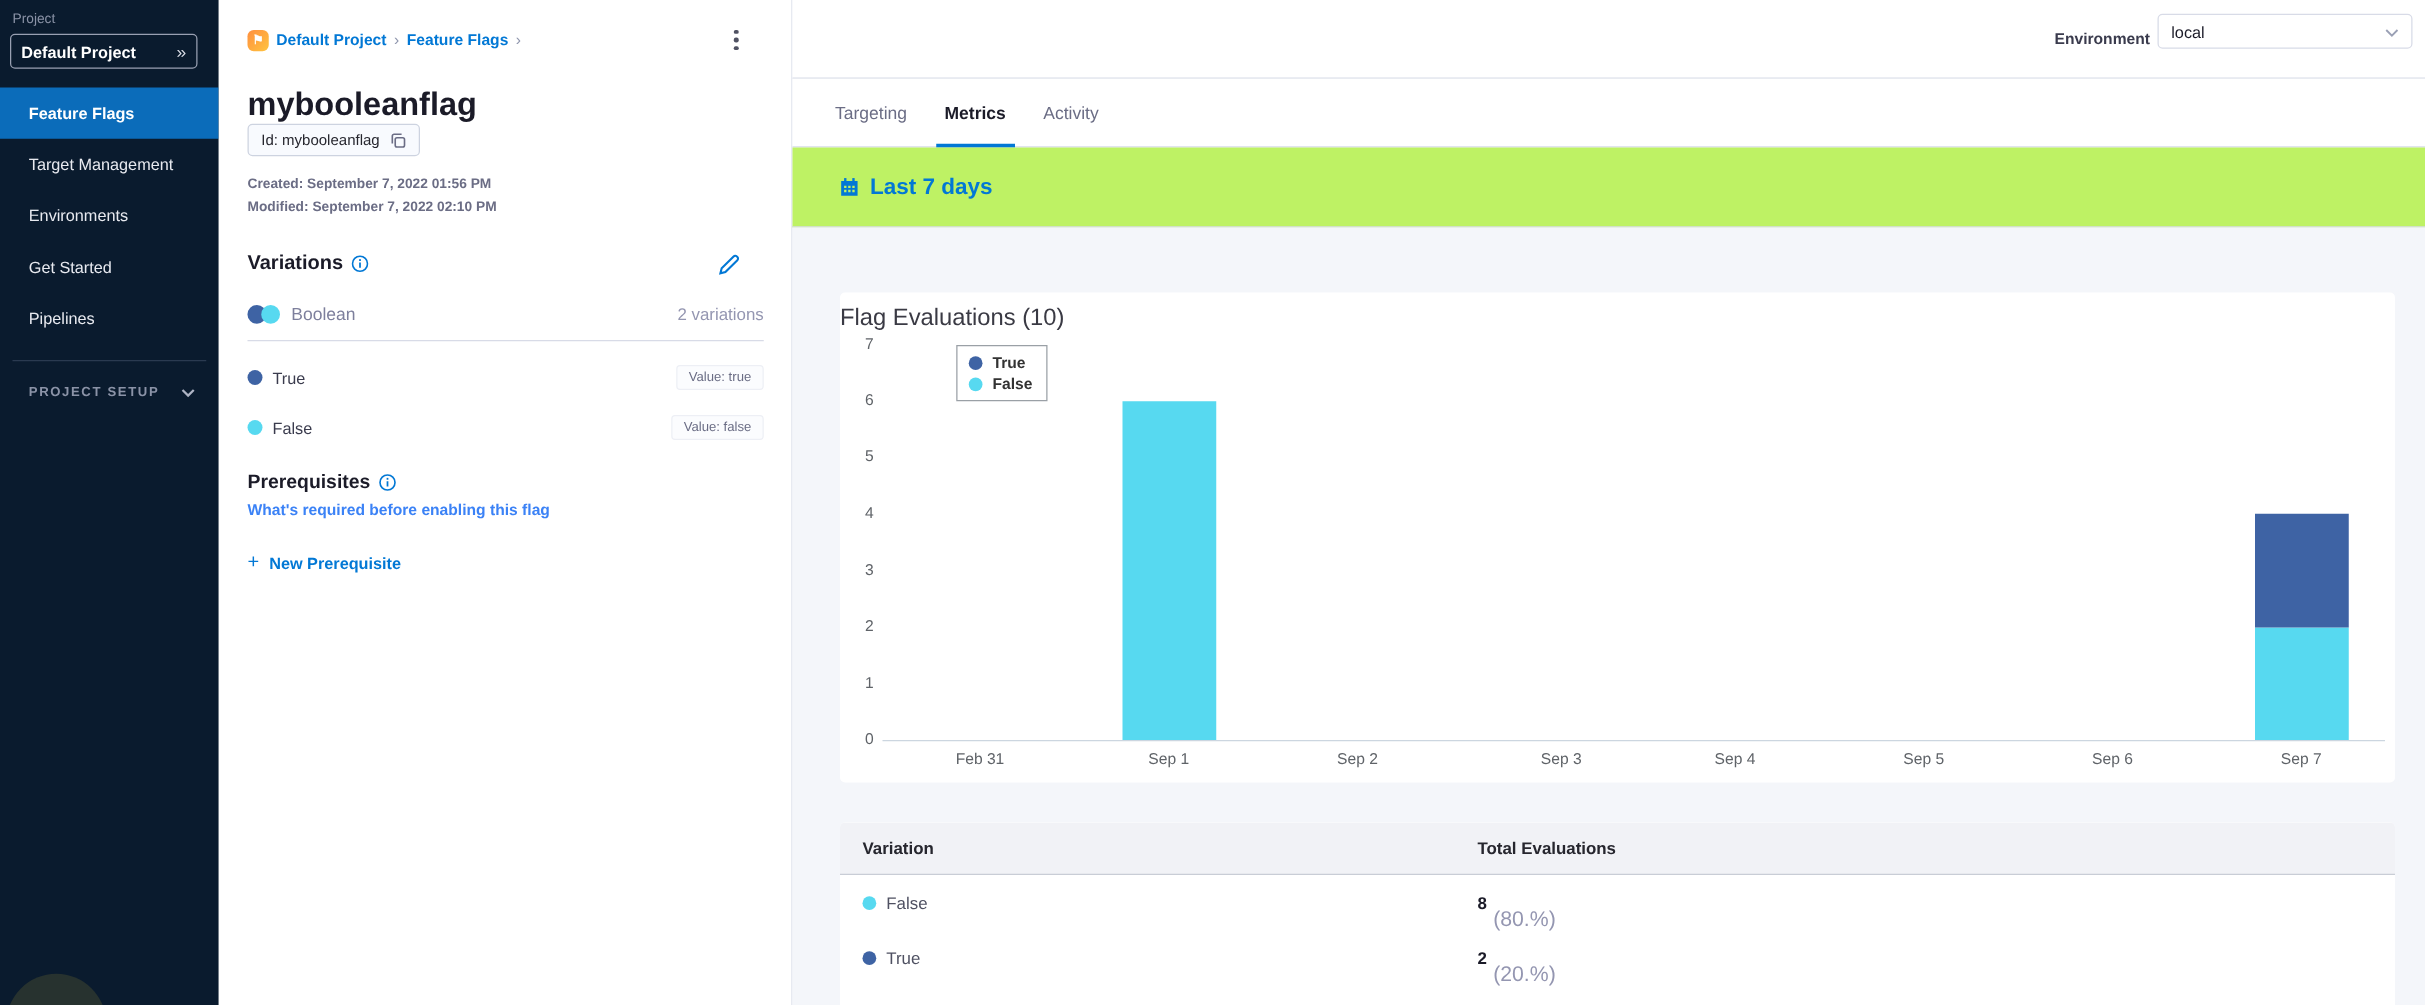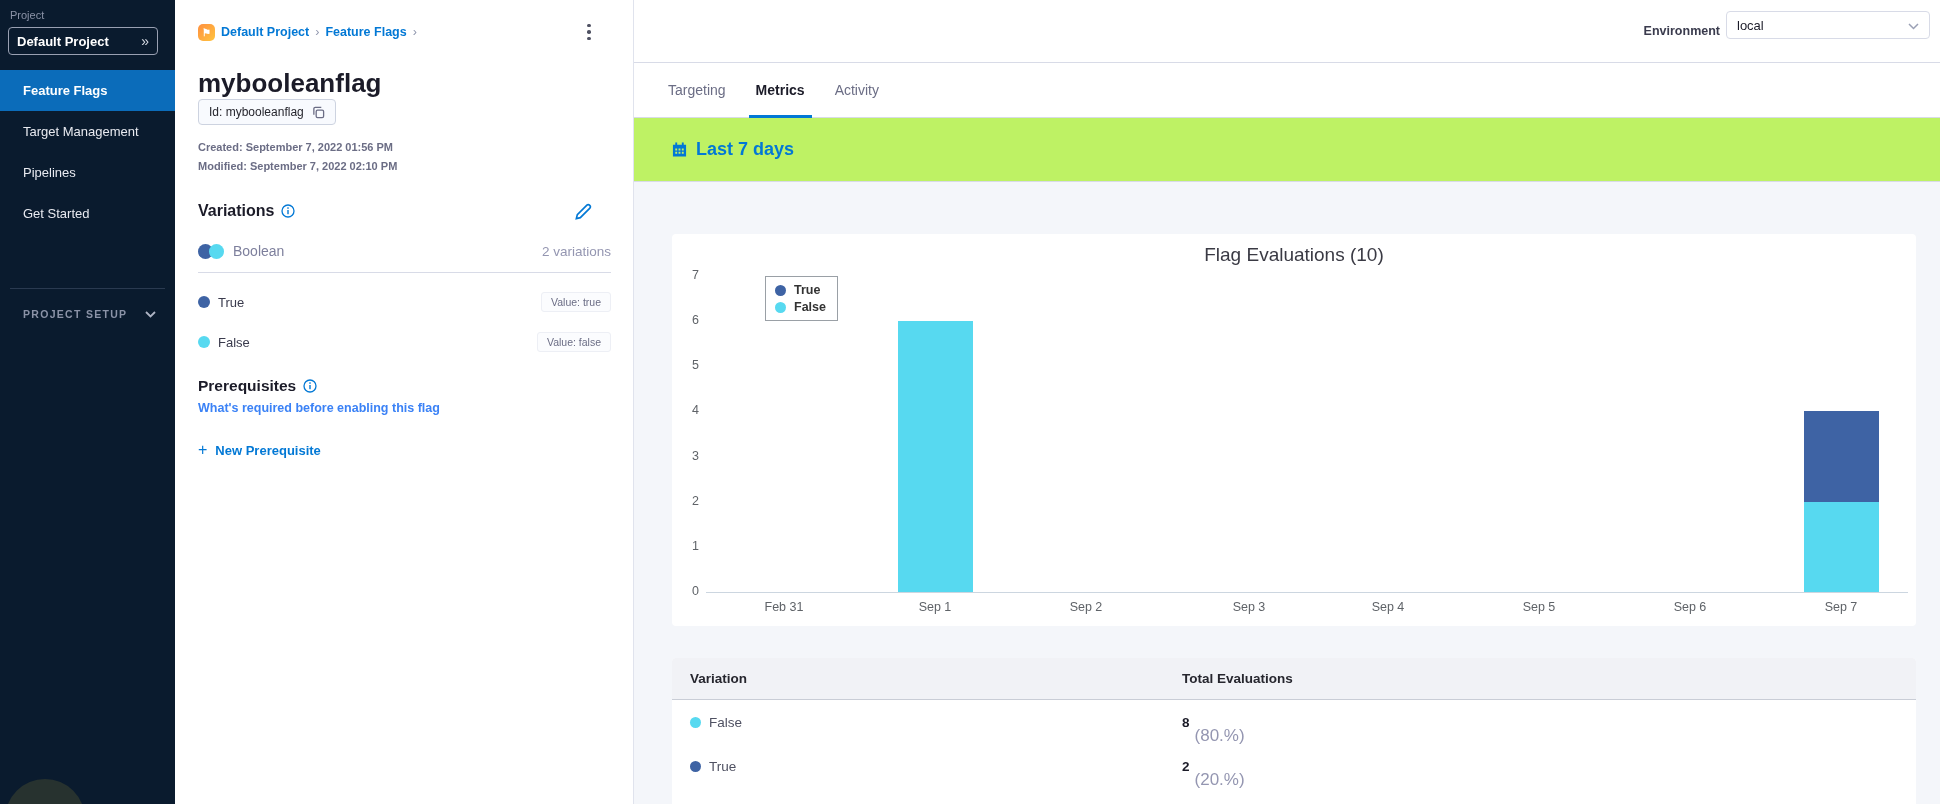--- a/index.html
+++ b/index.html
@@ -66,21 +66,21 @@
   .tabs { position:absolute; left:34px; top:0; height:55px; display:flex; gap:30px; }
   .tab { height:55px; line-height:55px; font-size:14px; color:#6b6d85; font-weight:500; position:relative; cursor:pointer; }
   .tab.active { color:#1b1b28; font-weight:700; }
   .tab.active::after { content:""; position:absolute; left:-7px; right:-7px; bottom:0; height:3px; background:#0278d5; }
   .range-row { position:absolute; left:0; top:118px; width:1306px; height:64px; background:#bef264; border-bottom:1px solid #d8dbe7;
     display:flex; align-items:center; padding-left:38px; gap:9px; color:#0278d5; font-size:18px; font-weight:700; }
   .content { position:absolute; left:0; top:182px; width:1306px; height:622px; background:#f4f6fa; }
 
   
   .chart-card { position:absolute; left:38px; top:52px; width:1244px; height:392px; background:#fff; border-radius:4px; }
-  .chart-title { position:absolute; left:0; top:10px; width:1244px; text-align:center; font-size:19px; color:#3a3a44; }
+  .chart-title { position:absolute; left:0; top:10px; width:1244px; font-size:19px; color:#3a3a44; }
   .legend { position:absolute; left:93px; top:42px; border:1px solid #9aa0a6; background:#fff; padding:6px 11px 6px 9px;
     display:flex; flex-direction:column; gap:3px; }
   .legend-entry { display:flex; align-items:center; gap:8px; font-size:12.5px; font-weight:700; color:#333; }
   .legend-entry .dot { width:11px; height:11px; }
   .axis-line { position:absolute; left:34px; top:358px; width:1202px; height:1px; background:#ccd6e0; }
   .ytick { position:absolute; left:3px; width:24px; text-align:right; font-size:12.5px; color:#5f6368; }
   .xlabel { position:absolute; width:90px; text-align:center; top:366px; font-size:12.5px; color:#5f6368; }
   .bar { position:absolute; width:75px; }
 
   
@@ -101,22 +101,23 @@
 
 <div class="sidebar">
   <div class="proj-label">Project</div>
   <div class="proj-select">
     <span>Default Project</span>
     <span class="dbl-chev">»</span>
   </div>
   <div class="nav" id="side-nav">
       <div class="nav-item active">Feature Flags</div>
       <div class="nav-item">Target Management</div>
+      <div class="nav-item">Environments</div>
+      <div class="nav-item">Get Started</div>
       <div class="nav-item">Pipelines</div>
-      <div class="nav-item">Get Started</div>
     </div>
   <div class="side-divider"></div>
   <div class="proj-setup">
     <span>PROJECT SETUP</span>
     <svg width="11" height="7" viewBox="0 0 11 7">
       <polyline points="1,1 5.5,5.5 10,1" fill="none" stroke="#aeb4c4" stroke-width="1.8"></polyline>
     </svg>
   </div>
   <div class="help-blob"></div>
 </div>

